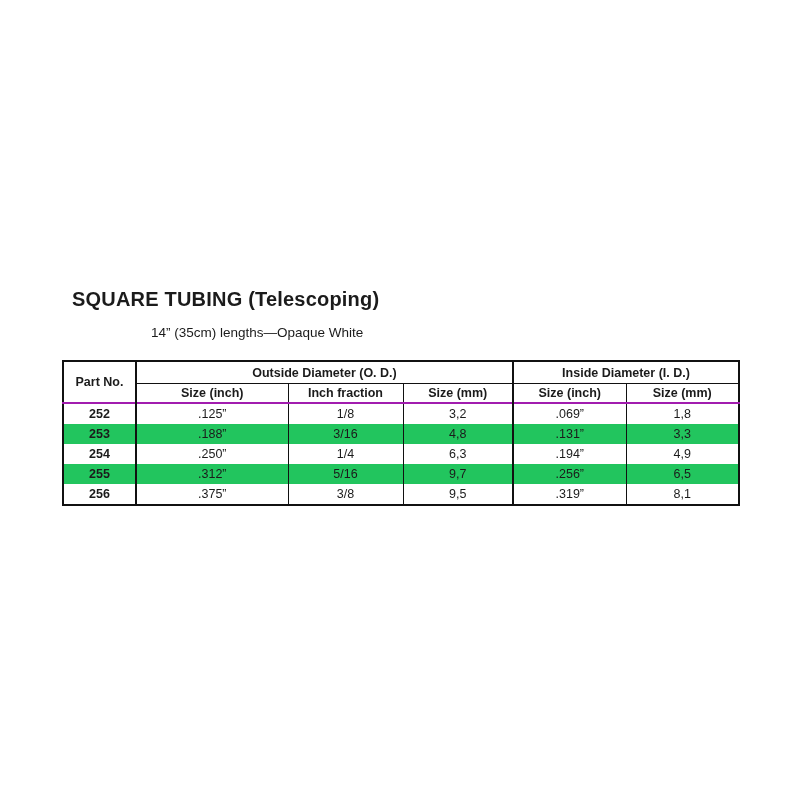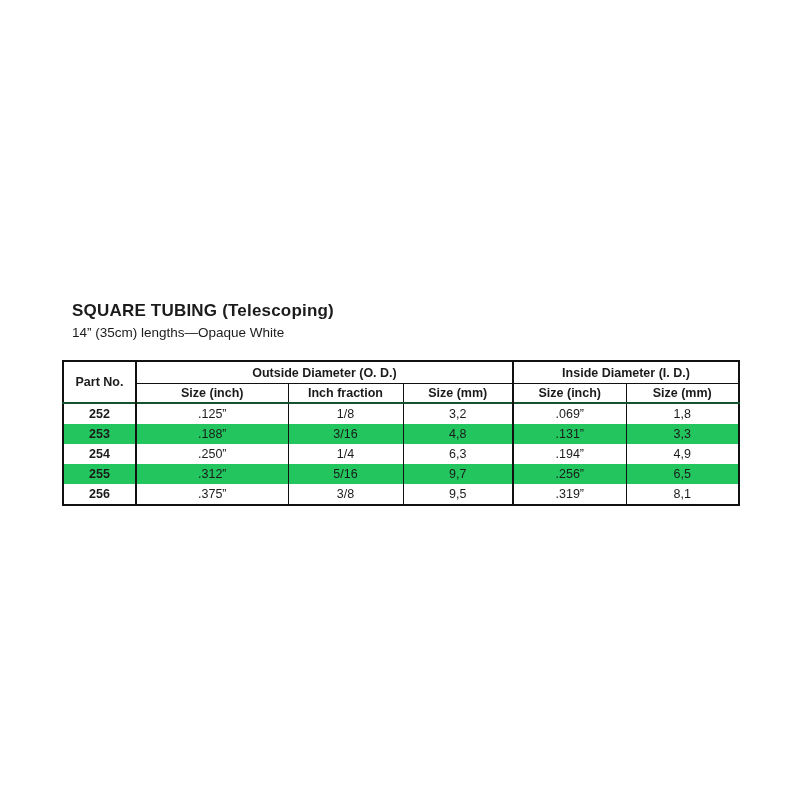--- a/index.html
+++ b/index.html
@@ -16,30 +16,31 @@
     overflow: hidden;
   }
 
   
   .title-block {
     position: absolute;
     left: 72px;
     top: 290px;
   }
   .doc-title {
-    font-size: 17px;
+    font-size: 20px;
     font-weight: bold;
     letter-spacing: 0.2px;
     line-height: 18px;
-    margin: 12px 0 4px 0;
+    margin: 0 0 4px 0;
   }
   .doc-sub {
     font-size: 13.5px;
     line-height: 17px;
-    margin: 0;
+    margin: 16px;
+    text-align: right;
   }
 
   
   .spec-table-wrap {
     position: absolute;
     left: 62px;
     top: 360px;
   }
   table.spec {
     border-collapse: collapse;
@@ -74,21 +75,21 @@
     border-right: 2px solid #111111;
     border-bottom: 1px solid #111111;
     border-radius: 10px;
   }
   th.group-id {
     border-bottom: 1px solid #111111;
   }
   tr.hrow2 th { border-right: 1px solid #111111; }
   tr.hrow2 th.last { border-right: 0; }
   tr.hrow2 th.thick-right { border-right: 2px solid #111111; }
-  thead { border-bottom: 2px solid #14532d; }
+  thead { border-bottom: 2px solid #a21caf; }
 
   
   tbody td { height: 20px; border-right: 1px solid #111111; }
   tbody td.part-cell {
     border-right: 2px solid #111111;
     font-weight: bold;
     margin-left: 44px;
   }
   tbody td.thick-right { border-right: 2px solid #111111; }
   tbody td.last { border-right: 0; }

